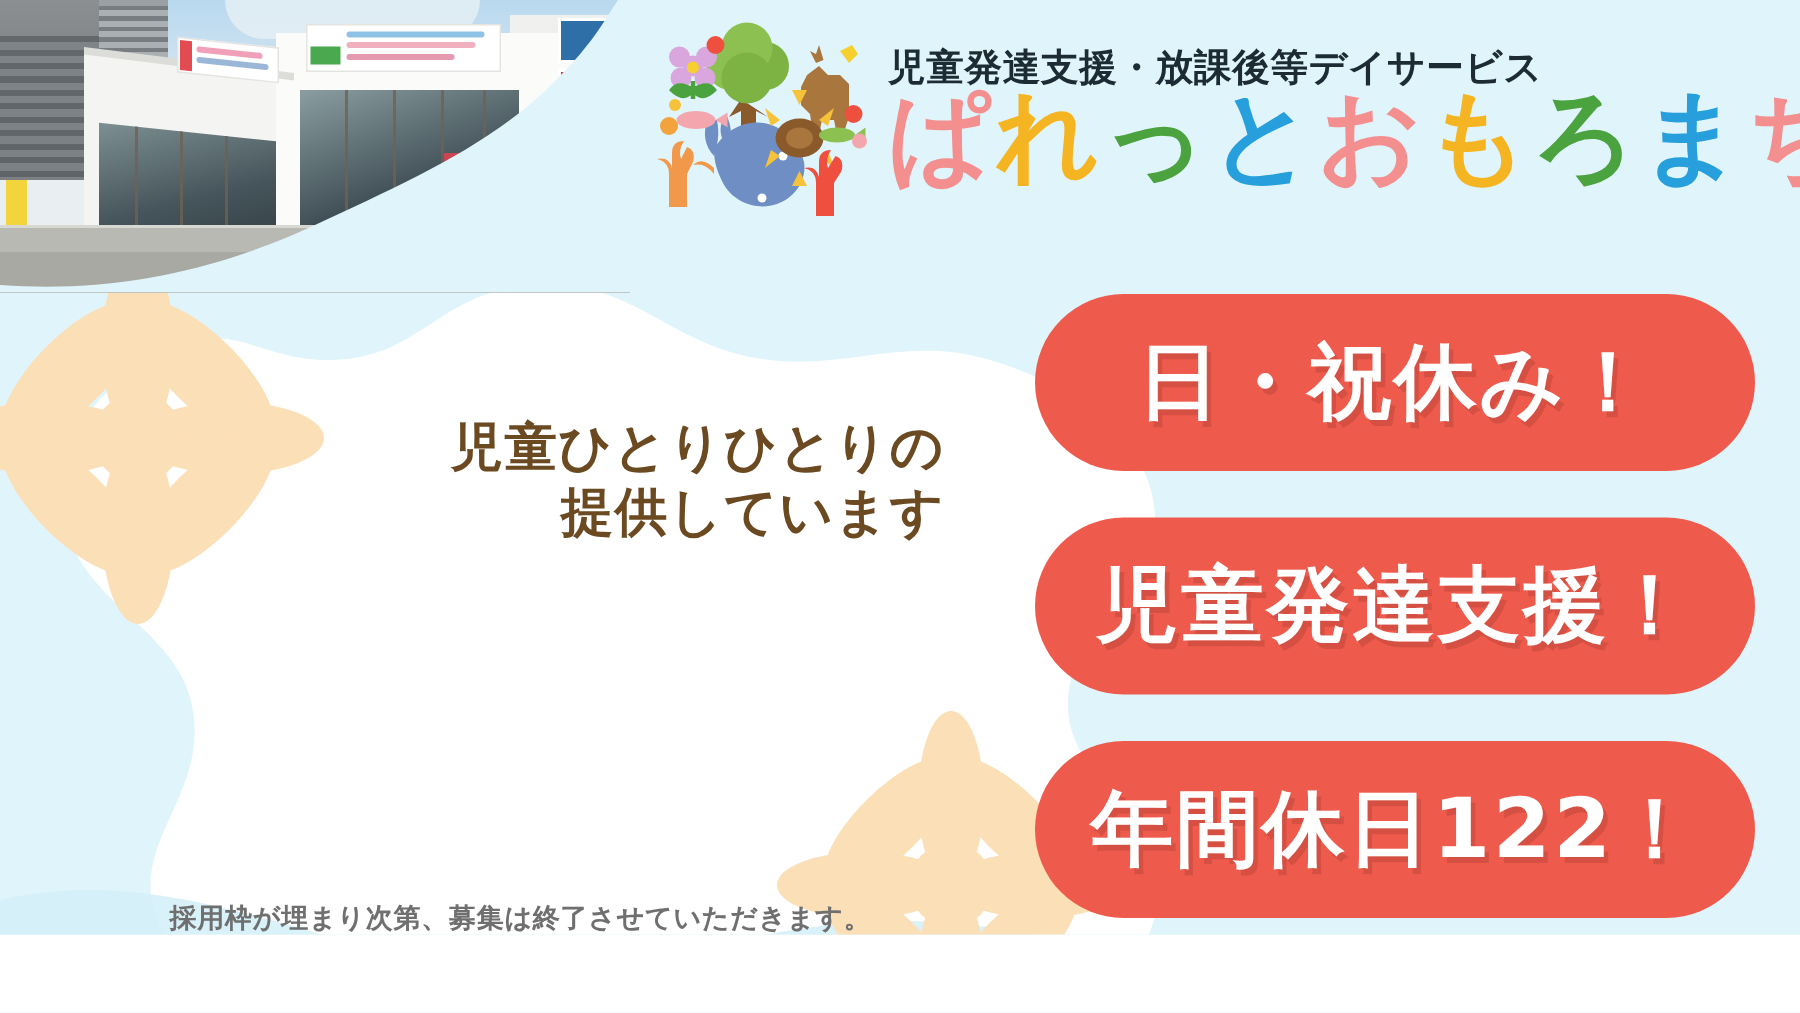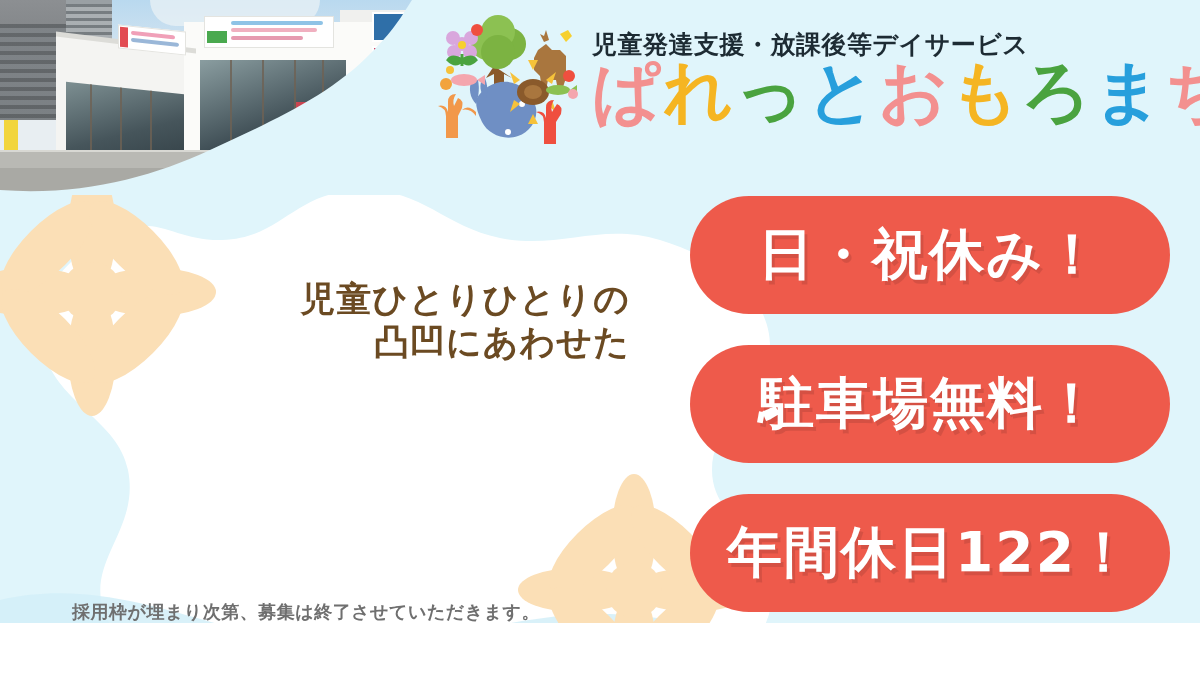--- a/index.html
+++ b/index.html
@@ -298,22 +298,22 @@
       </g>
       <path d="M44 108 q-6 -8 -14 -6 q6 -6 14 2 z" fill="#f2984a"></path>
     </svg>
 
     <div class="logo-sub">児童発達支援・放課後等デイサービス</div>
     <div class="logo-main"><span style="color: rgb(243, 144, 143);">ぱ</span><span style="color: rgb(245, 181, 34);">れ</span><span style="color: rgb(74, 163, 63);">っ</span><span style="color: rgb(39, 159, 220);">と</span><span style="color: rgb(243, 144, 143);">お</span><span style="color: rgb(245, 181, 34);">も</span><span style="color: rgb(74, 163, 63);">ろ</span><span style="color: rgb(39, 159, 220);">ま</span><span style="color: rgb(243, 144, 143);">ち</span></div>
   </div>
 
   <div class="headline" style="color: rgb(107, 74, 34);">
       <div>児童ひとりひとりの</div>
-      <div>凸凹にあわせた</div>
+      <div>提供しています</div>
     </div>
 
-  <div class="note" style="color: rgb(111, 111, 111);">採用枠が埋まり次第、募集は終了させていただきます。</div>
+  <div class="note" style="color: rgb(111, 111, 111); margin-left: 41px;">採用枠が埋まり次第、募集は終了させていただきます。</div>
 
   <div class="badge" id="badge1" style="background: rgb(238, 90, 75); text-align: right;">日・祝休み！</div>
-  <div class="badge" id="badge2" style="background: rgb(238, 90, 75);">駐車場無料！</div>
+  <div class="badge" id="badge2" style="background: rgb(238, 90, 75);">児童発達支援！</div>
   <div class="badge" id="badge3" style="background: rgb(238, 90, 75); text-align: center;">年間休日122！</div>
 
 </div>
 
 </body></html>

